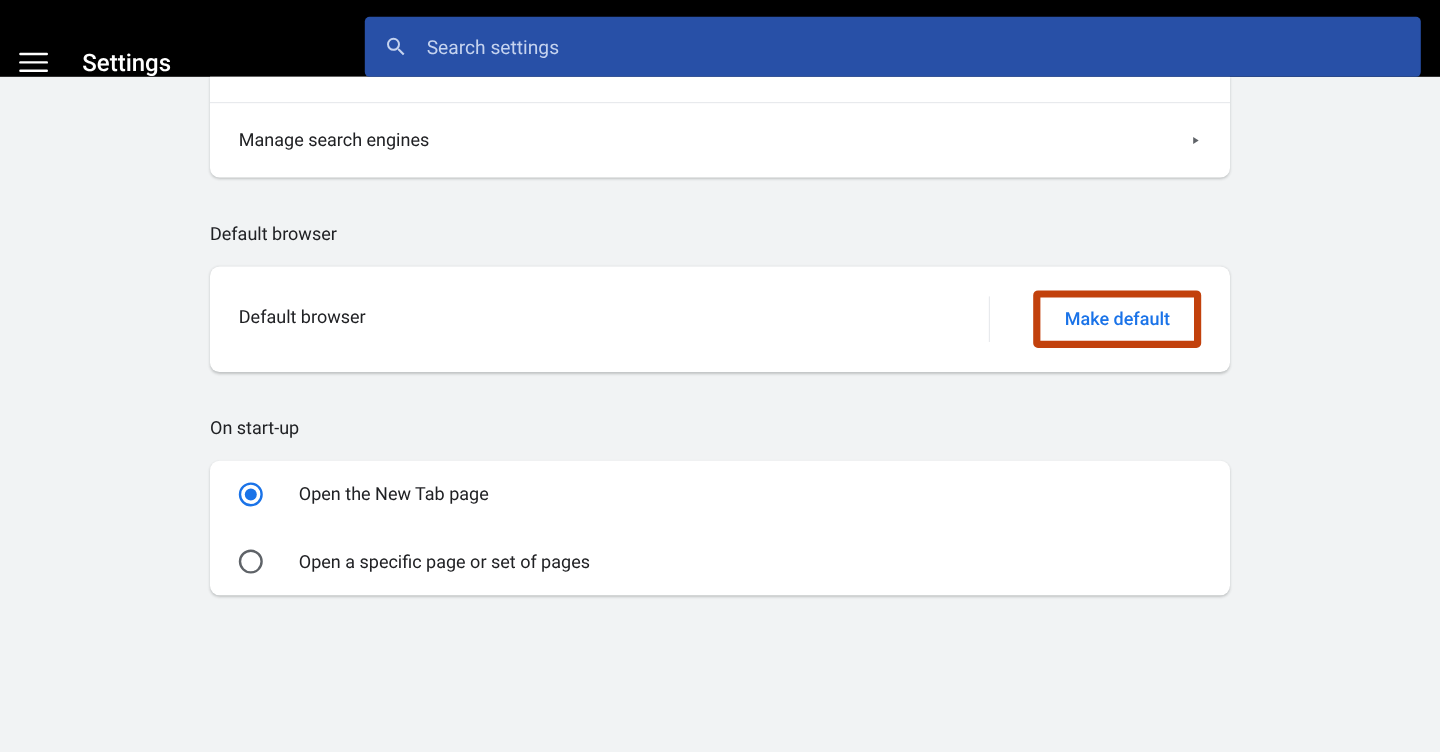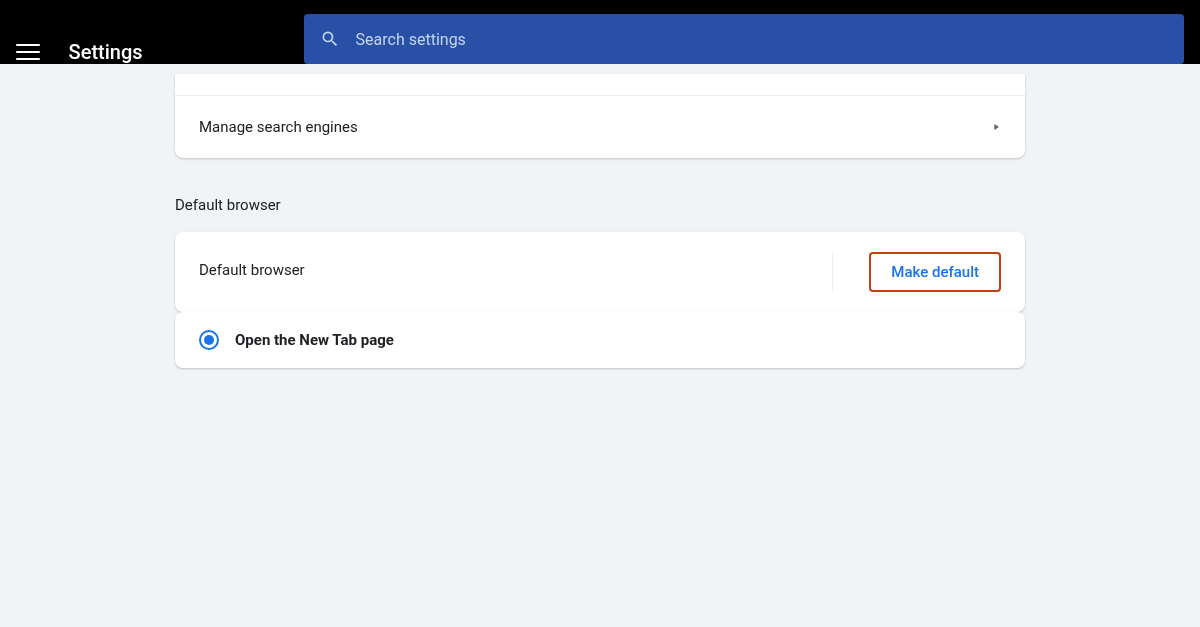--- a/index.html
+++ b/index.html
@@ -68,21 +68,21 @@
   }
   .card {
     background: #fff;
     border-radius: 8px;
     box-shadow: 0 1px 2px rgba(60,64,67,0.2), 0 1px 3px rgba(60,64,67,0.08);
     overflow: hidden;
   }
   .card-partial {
     border-top-left-radius: 0;
     border-top-right-radius: 0;
-    margin-top: 10px;
+    margin-top: 0;
   }
   .partial-top {
     height: 22px;
     border-bottom: 1px solid #e8eaed;
   }
   .row {
     display: flex;
     align-items: center;
     justify-content: space-between;
     padding: 20px 24px;
@@ -117,37 +117,36 @@
     color: #5f6368;
   }
   .divider {
     width: 1px;
     height: 38px;
     background: #e8eaed;
     margin-left: auto;
     margin-right: 20px;
   }
   .make-default-btn {
-    border: 2px solid #c2410c;
+    border: 6px solid #c2410c;
     background: #fff;
     color: #1a73e8;
     font-size: 15px;
     font-weight: 500;
     padding: 9px 20px;
     border-radius: 4px;
     cursor: pointer;
     font-family: inherit;
   }
   .radio-row {
     display: flex;
     align-items: center;
     padding: 18px 24px;
-    gap: 16px;
-    cursor: pointer;
-    font-weight: bold;
+    gap: 30px;
+    cursor: pointer;
   }
   .radio {
     width: 20px;
     height: 20px;
     border: 2px solid #5f6368;
     border-radius: 50%;
     flex-shrink: 0;
     display: flex;
     align-items: center;
     justify-content: center;
@@ -206,21 +205,26 @@
   <div class="card">
     <div class="db-row">
       <div class="db-text">
         <div class="t1">Default browser</div>
       </div>
       <div class="divider"></div>
       <button class="make-default-btn">Make default</button>
     </div>
   </div>
 
+  <div class="section-title">On start-up</div>
 
   <div class="card">
     <div class="radio-row">
       <div class="radio checked"></div>
       <span class="radio-label">Open the New Tab page</span>
     </div>
+    <div class="radio-row">
+      <div class="radio"></div>
+      <span class="radio-label">Open a specific page or set of pages</span>
+    </div>
   </div>
 
 </div>
 
 </body></html>

